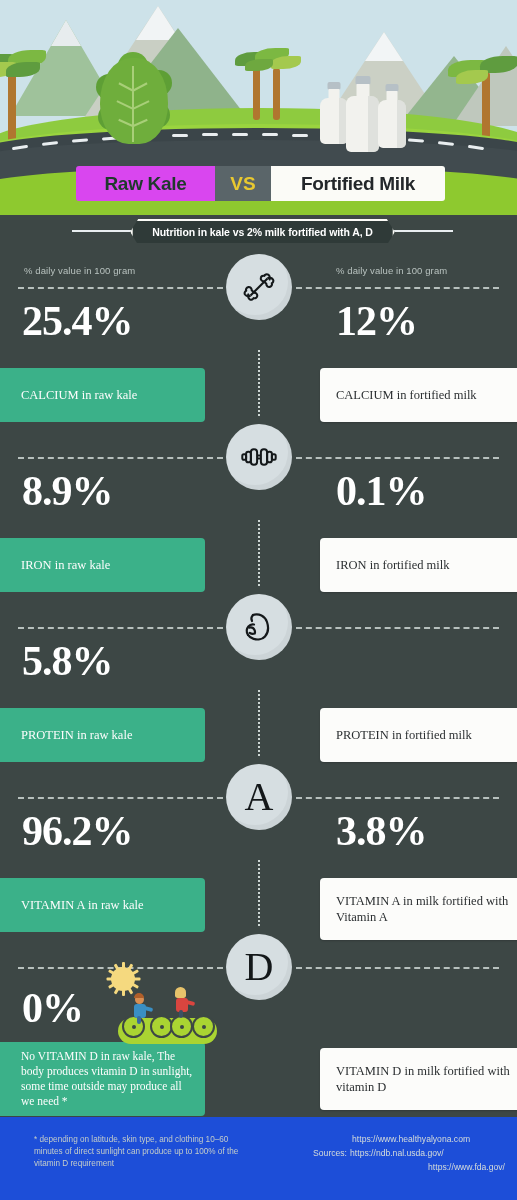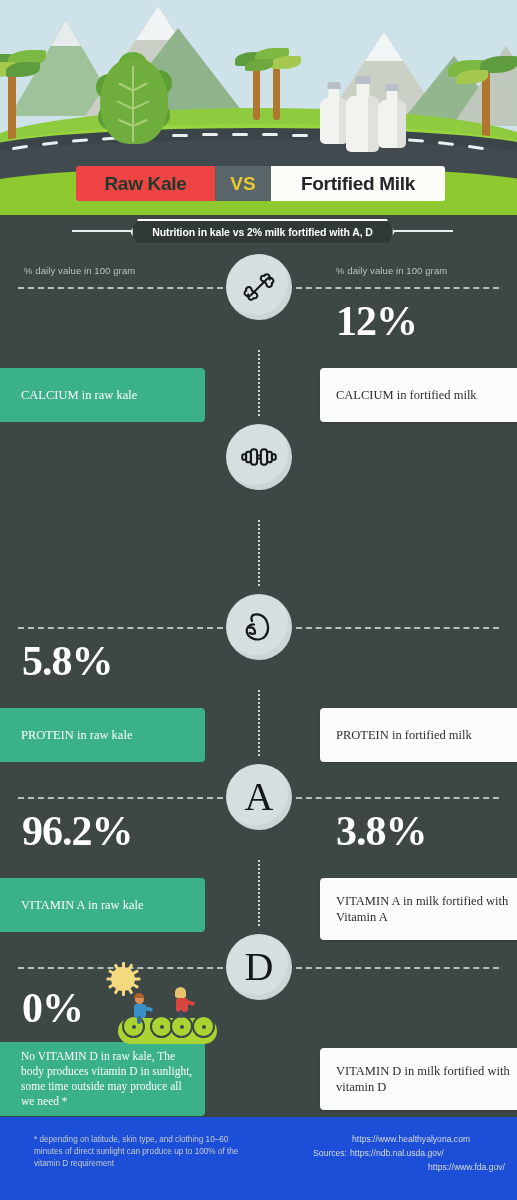--- a/index.html
+++ b/index.html
@@ -47,21 +47,21 @@
   .b-body { position:absolute; bottom:0; width:100%; background:#f2f2ee;
       border-radius:8px 8px 5px 5px; }
   .b-neck { position:absolute; left:50%; transform:translateX(-50%); background:#f2f2ee; }
   .b-cap { position:absolute; left:50%; transform:translateX(-50%); background:#b6c0c6; border-radius:2px; }
   .b-shade { position:absolute; right:0; top:0; bottom:0; width:32%;
       background:rgba(200,205,200,.45); border-radius:0 8px 5px 0; }
 
   
   .titlebar { position:absolute; left:76px; top:166px; width:369px; height:35px;
       display:flex; align-items:stretch; }
-  .t-left { flex:0 0 139px; background:#ef4444; display:flex; align-items:center; justify-content:center;
+  .t-left { flex:0 0 139px; background:#d946ef; display:flex; align-items:center; justify-content:center;
       border-radius:3px 0 0 3px; }
   .t-left span { font-size:19px; font-weight:bold; color:#1f3a2c; letter-spacing:-0.3px; }
   .t-vs { flex:0 0 56px; background:#5a6569; display:flex; align-items:center; justify-content:center; }
   .t-vs span { font-size:19px; font-weight:bold; color:#e8c830; letter-spacing:0px; }
   .t-right { flex:1 1 auto; background:#fbfbf7; display:flex; align-items:center; justify-content:center;
       border-radius:0 3px 3px 0; }
   .t-right span { font-size:19px; font-weight:bold; color:#23272a; letter-spacing:-0.3px; }
 
   
   .ribbon-wrap { position:absolute; left:4px; top:219px; width:517px; height:24px; }
@@ -270,20 +270,21 @@
     <div class="hdr hdr-right">% daily value in 100 gram</div>
 
     <div class="spine-seg" style="left:258px;top:107px;height:66px;"></div>
     <div class="spine-seg" style="left:258px;top:277px;height:66px;"></div>
     <div class="spine-seg" style="left:258px;top:447px;height:66px;"></div>
     <div class="spine-seg" style="left:258px;top:617px;height:66px;"></div>
 
     <div class="row" style="top:44px;">
       <div class="dashline dash-l"></div>
       <div class="dashline dash-r"></div>
+      <div class="pct pct-l">25.4%</div>
       <div class="pct pct-r">12%</div>
       <div class="bar-left">
         <span>CALCIUM in raw kale</span>
       </div>
       <div class="card-right">
         <span>CALCIUM in fortified milk</span>
       </div>
     </div>
     <div class="badge" style="top:11px;">
       <svg width="40" height="40" viewBox="0 0 40 40">
@@ -294,20 +295,32 @@
                    c1.9 -0.1 3.6 1.6 3.2 3.5 c-0.3 1.7 -2.2 2.6 -3.6 2
                    c-0.4 1 -2.2 2.2 -3.8 1.2 c-1.5 -1 -2.5 -4 -1 -5.5"></path>
           <path d="M28.5 11.5 c1.5 -1.5 4.5 -0.5 5.5 1 c1 1.6 -0.2 3.4 -1.2 3.8
                    c0.6 1.4 -0.3 3.3 -2 3.6 c-1.9 0.4 -3.6 -1.3 -3.5 -3.2 l-2.3 -2.3
                    c-1.9 0.1 -3.6 -1.6 -3.2 -3.5 c0.3 -1.7 2.2 -2.6 3.6 -2
                    c0.4 -1 2.2 -2.2 3.8 -1.2 c1.5 1 2.5 4 1 5.5"></path>
         </g>
       </svg>
     </div>
 
+    <div class="row" style="top:214px;">
+      <div class="dashline dash-l"></div>
+      <div class="dashline dash-r"></div>
+      <div class="pct pct-l">8.9%</div>
+      <div class="pct pct-r">0.1%</div>
+      <div class="bar-left">
+        <span>IRON in raw kale</span>
+      </div>
+      <div class="card-right">
+        <span>IRON in fortified milk</span>
+      </div>
+    </div>
     <div class="badge" style="top:181px;">
       <svg width="42" height="42" viewBox="0 0 44 44">
         <g fill="none" stroke="#14181a" stroke-width="2.1" stroke-linejoin="round">
           <rect x="13.5" y="14" width="6.5" height="16" rx="3"></rect>
           <rect x="8.5" y="16.5" width="5" height="11" rx="2.2"></rect>
           <rect x="4.5" y="19" width="4" height="6" rx="1.6"></rect>
           <rect x="24" y="14" width="6.5" height="16" rx="3"></rect>
           <rect x="30.5" y="16.5" width="5" height="11" rx="2.2"></rect>
           <rect x="35.5" y="19" width="4" height="6" rx="1.6"></rect>
           <path d="M20 20.5 H24 M20 23.5 H24"></path>

